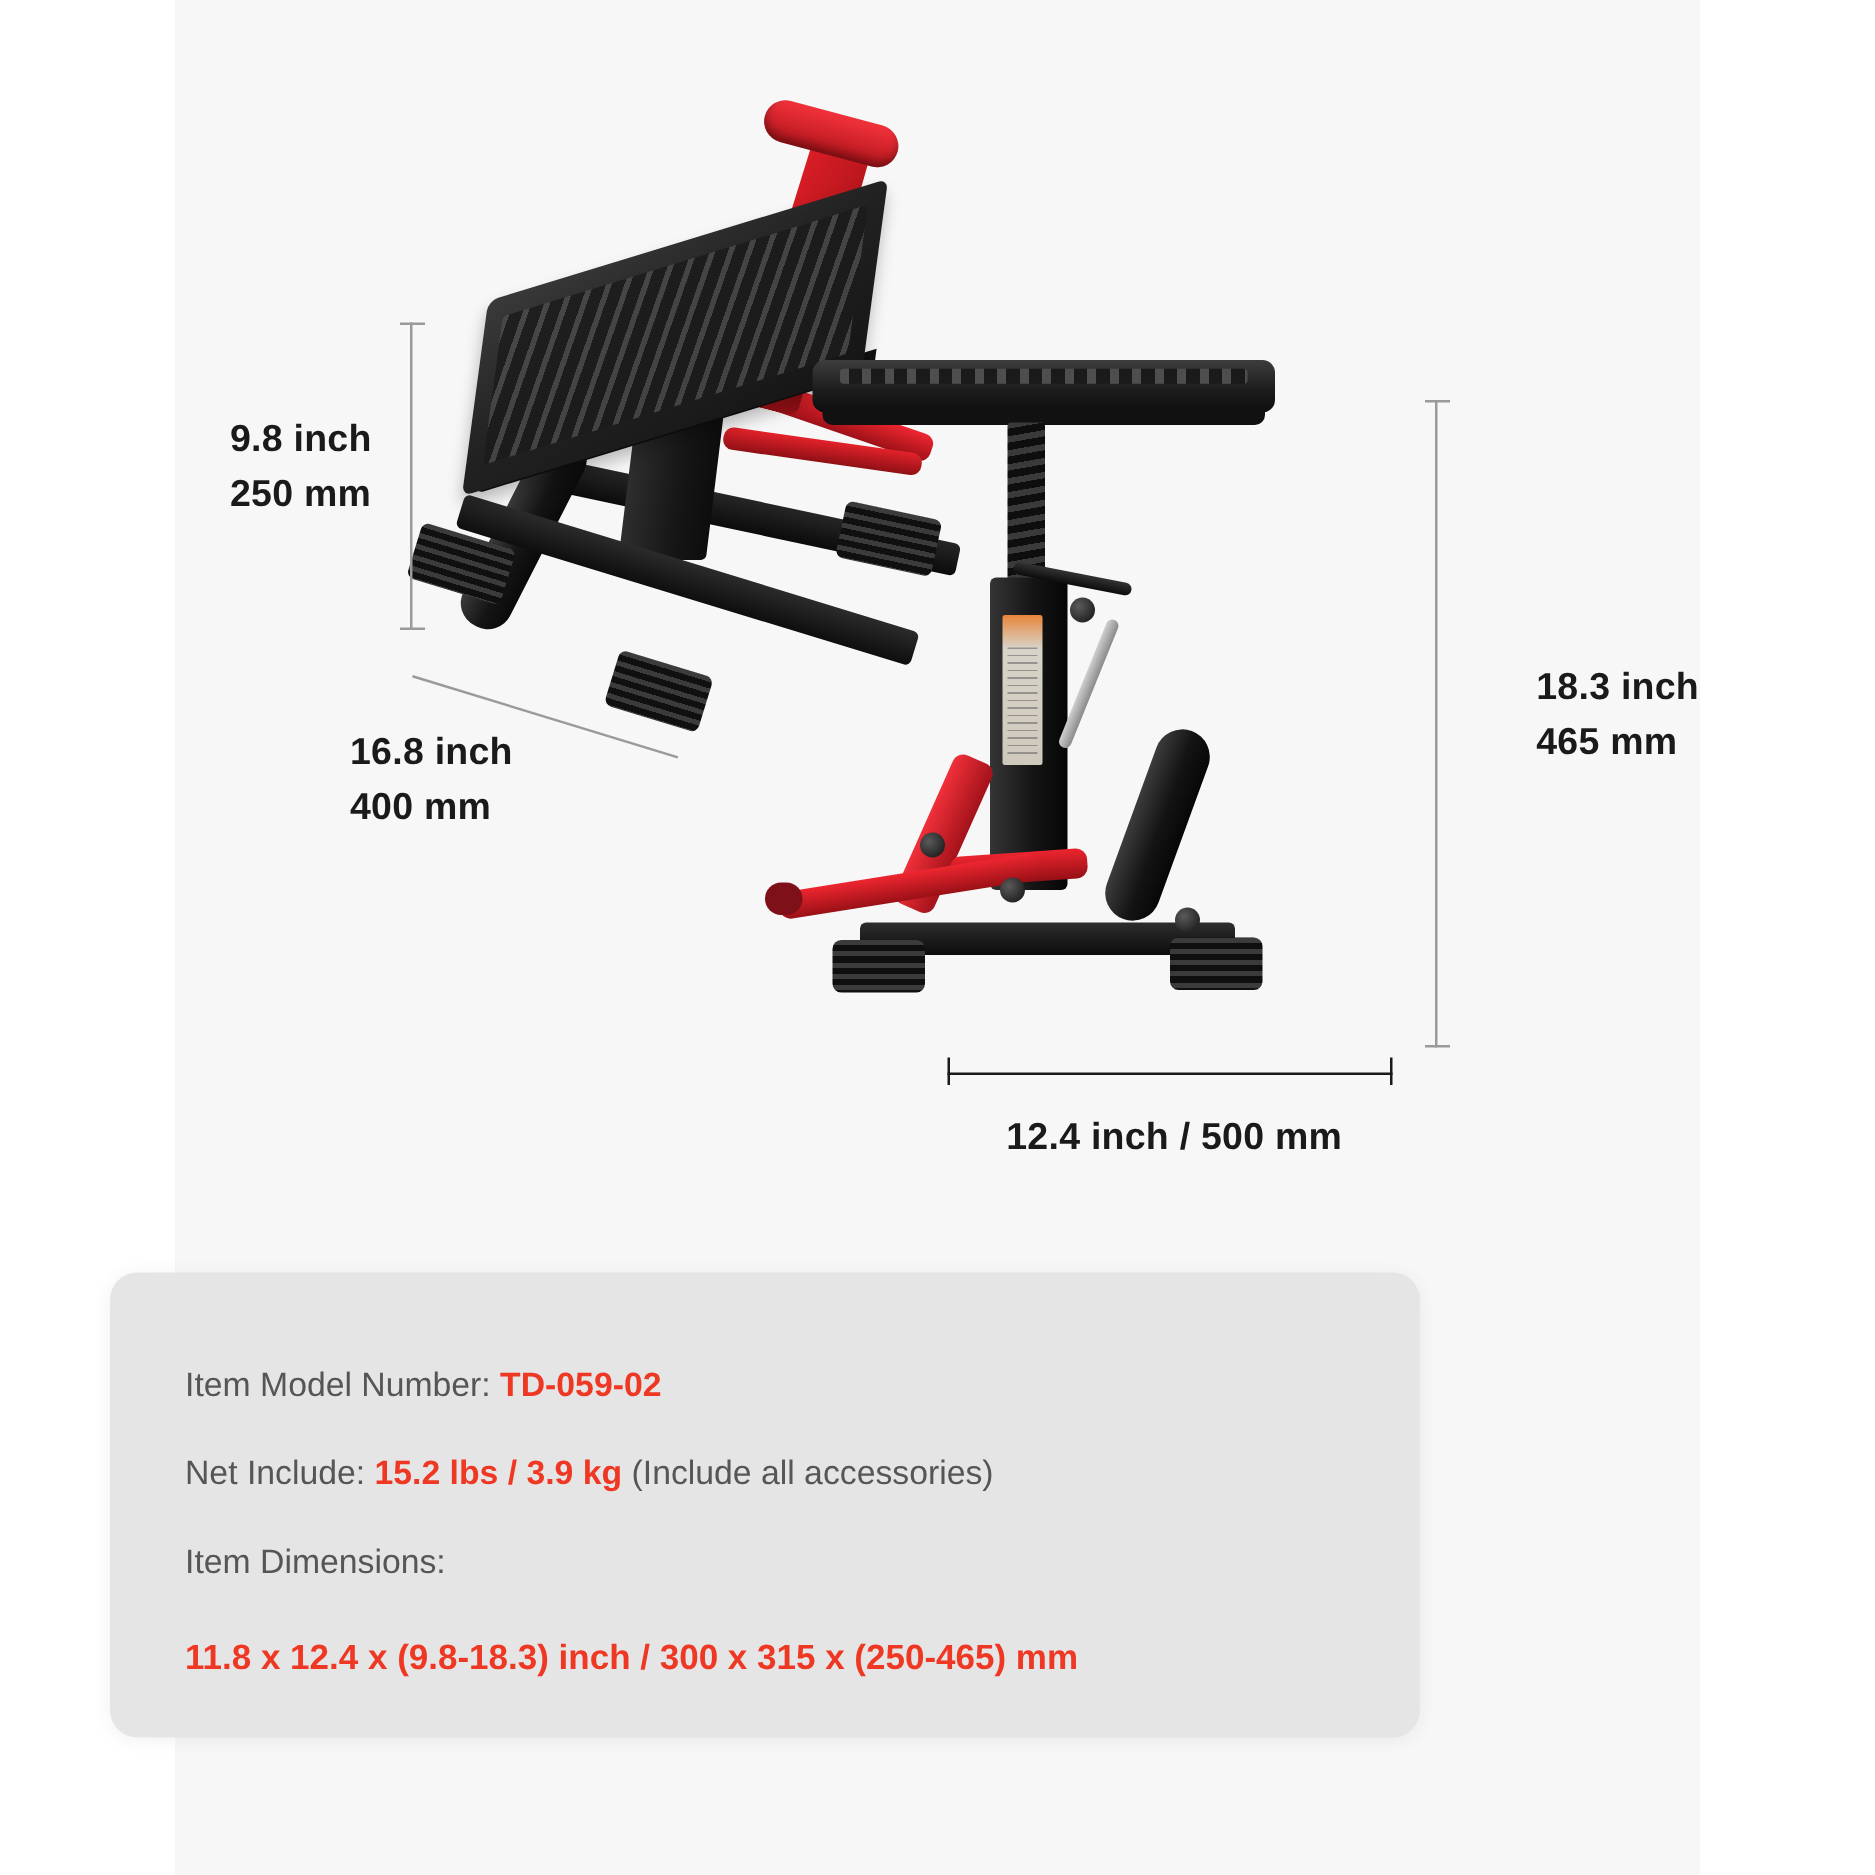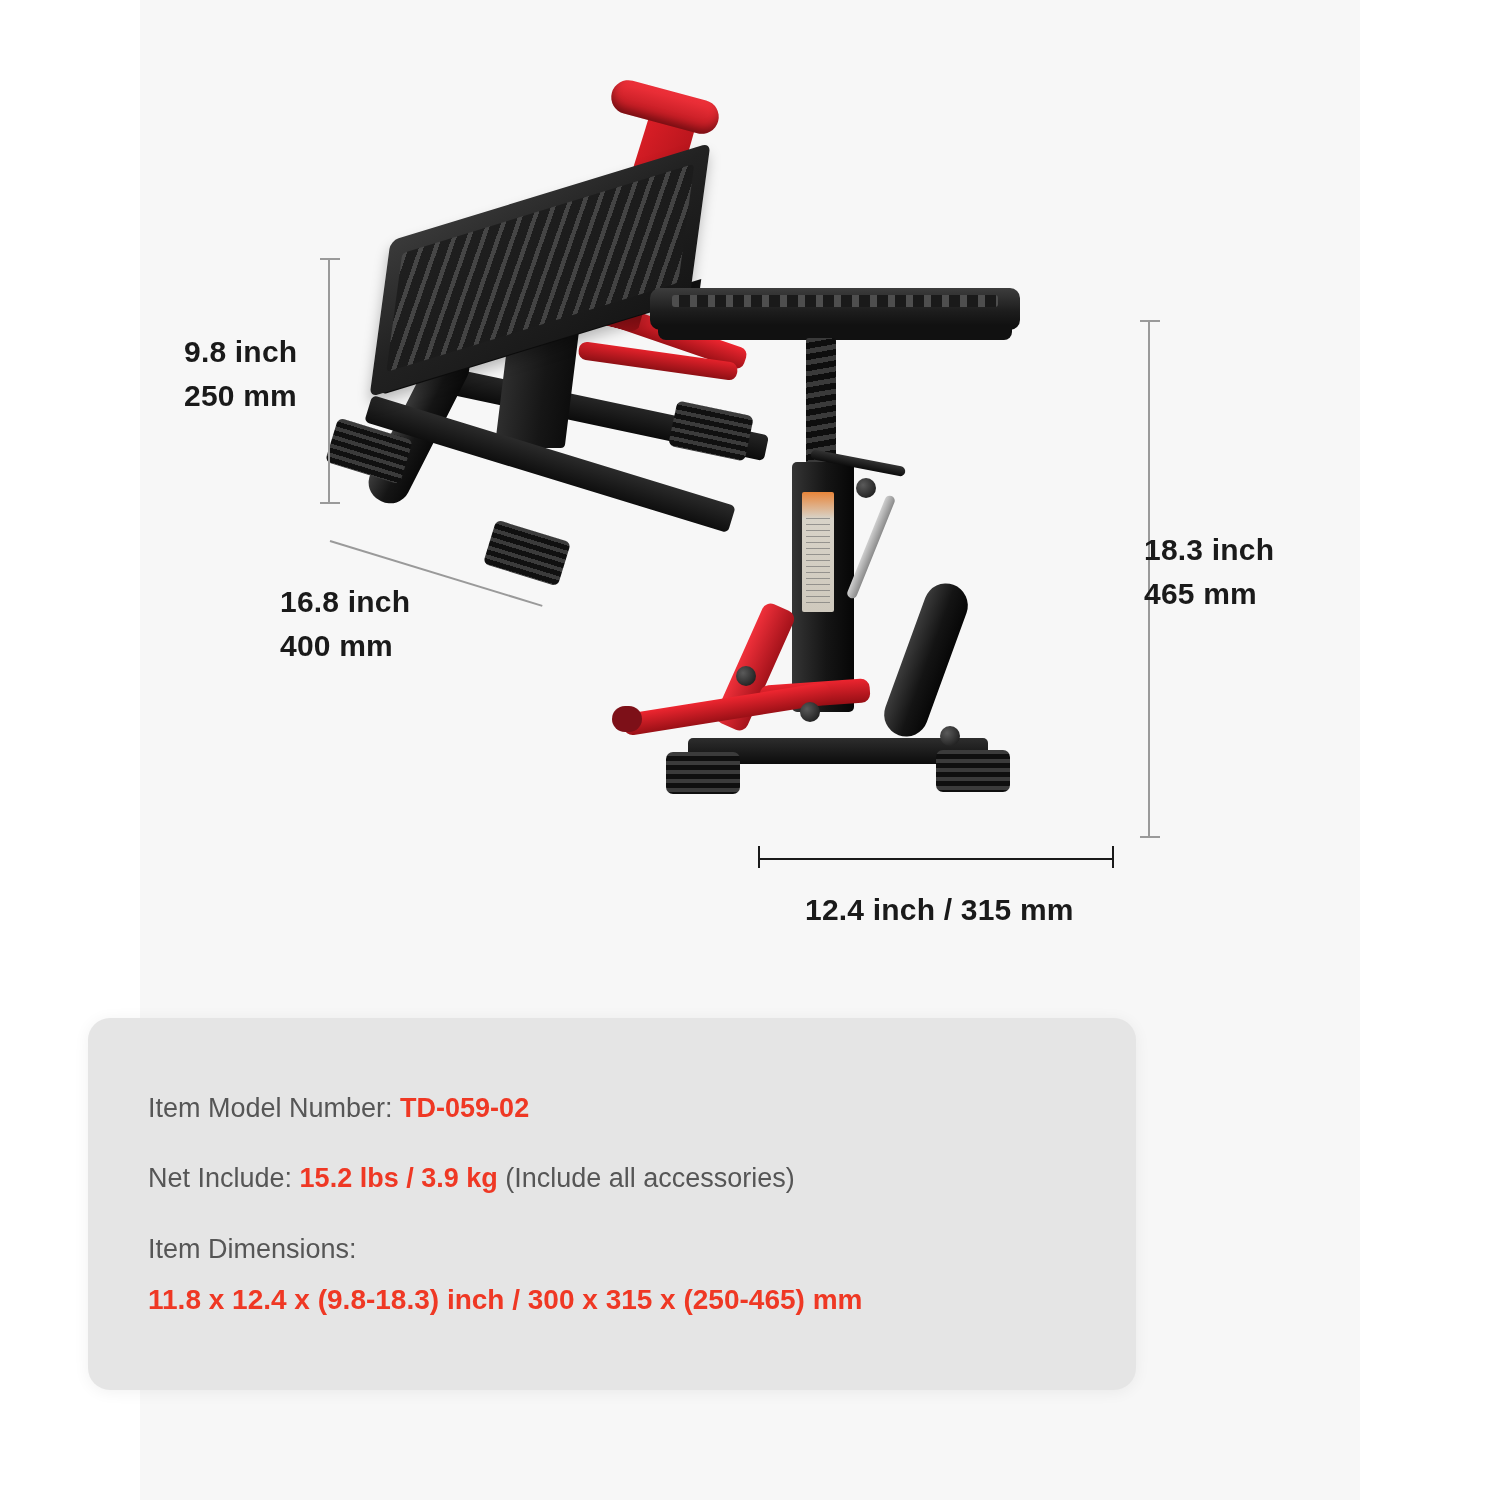--- a/index.html
+++ b/index.html
@@ -45,21 +45,21 @@
     position: absolute;
     color: #1a1a1a;
     font-weight: bold;
     font-size: 30px;
     line-height: 1.45;
     letter-spacing: .2px;
     white-space: nowrap;
   }
   #dim-height-left { left: 44px; top: 330px; }
   #dim-depth-left  { left: 140px; top: 580px; }
-  #dim-height-right{ left: 1004px; top: 528px; }
+  #dim-height-right{ left: 1089px; top: 528px; }
   #dim-width-right { left: 665px; top: 888px; }
 
   
   .line {
     position: absolute;
     background: #9a9a9a;
   }
   .hline { height: 2px; }
   .vline { width: 2px; }
 
@@ -337,21 +337,21 @@
     color: #565656;
     margin-bottom: 34px;
     line-height: 1.35;
   }
   .info-row .val {
     color: #ef3824;
     font-weight: bold;
   }
   .info-row .dim-line {
     display: block;
-    margin-top: 14px;
+    margin-top: 40px;
     color: #ef3824;
     font-weight: bold;
     font-size: 28px;
   }
 </style>
 </head>
 <body>
 
 <div class="page">
 
@@ -420,21 +420,21 @@
     <div class="dim" id="dim-depth-left">
       <div>16.8 inch</div>
       <div>400 mm</div>
     </div>
 
     <div class="dim" id="dim-height-right">
       <div>18.3 inch</div>
       <div>465 mm</div>
     </div>
 
-    <div class="dim" id="dim-width-right">12.4 inch / 315 mm</div>
+    <div class="dim" id="dim-width-right">12.4 inch / 500 mm</div>
 
   </div>
 
   <div class="info-card">
     <div class="info-list">
 
       <div class="info-row">
         <span>Item Model Number: </span><span class="val">TD-059-02</span>
       </div>
 

